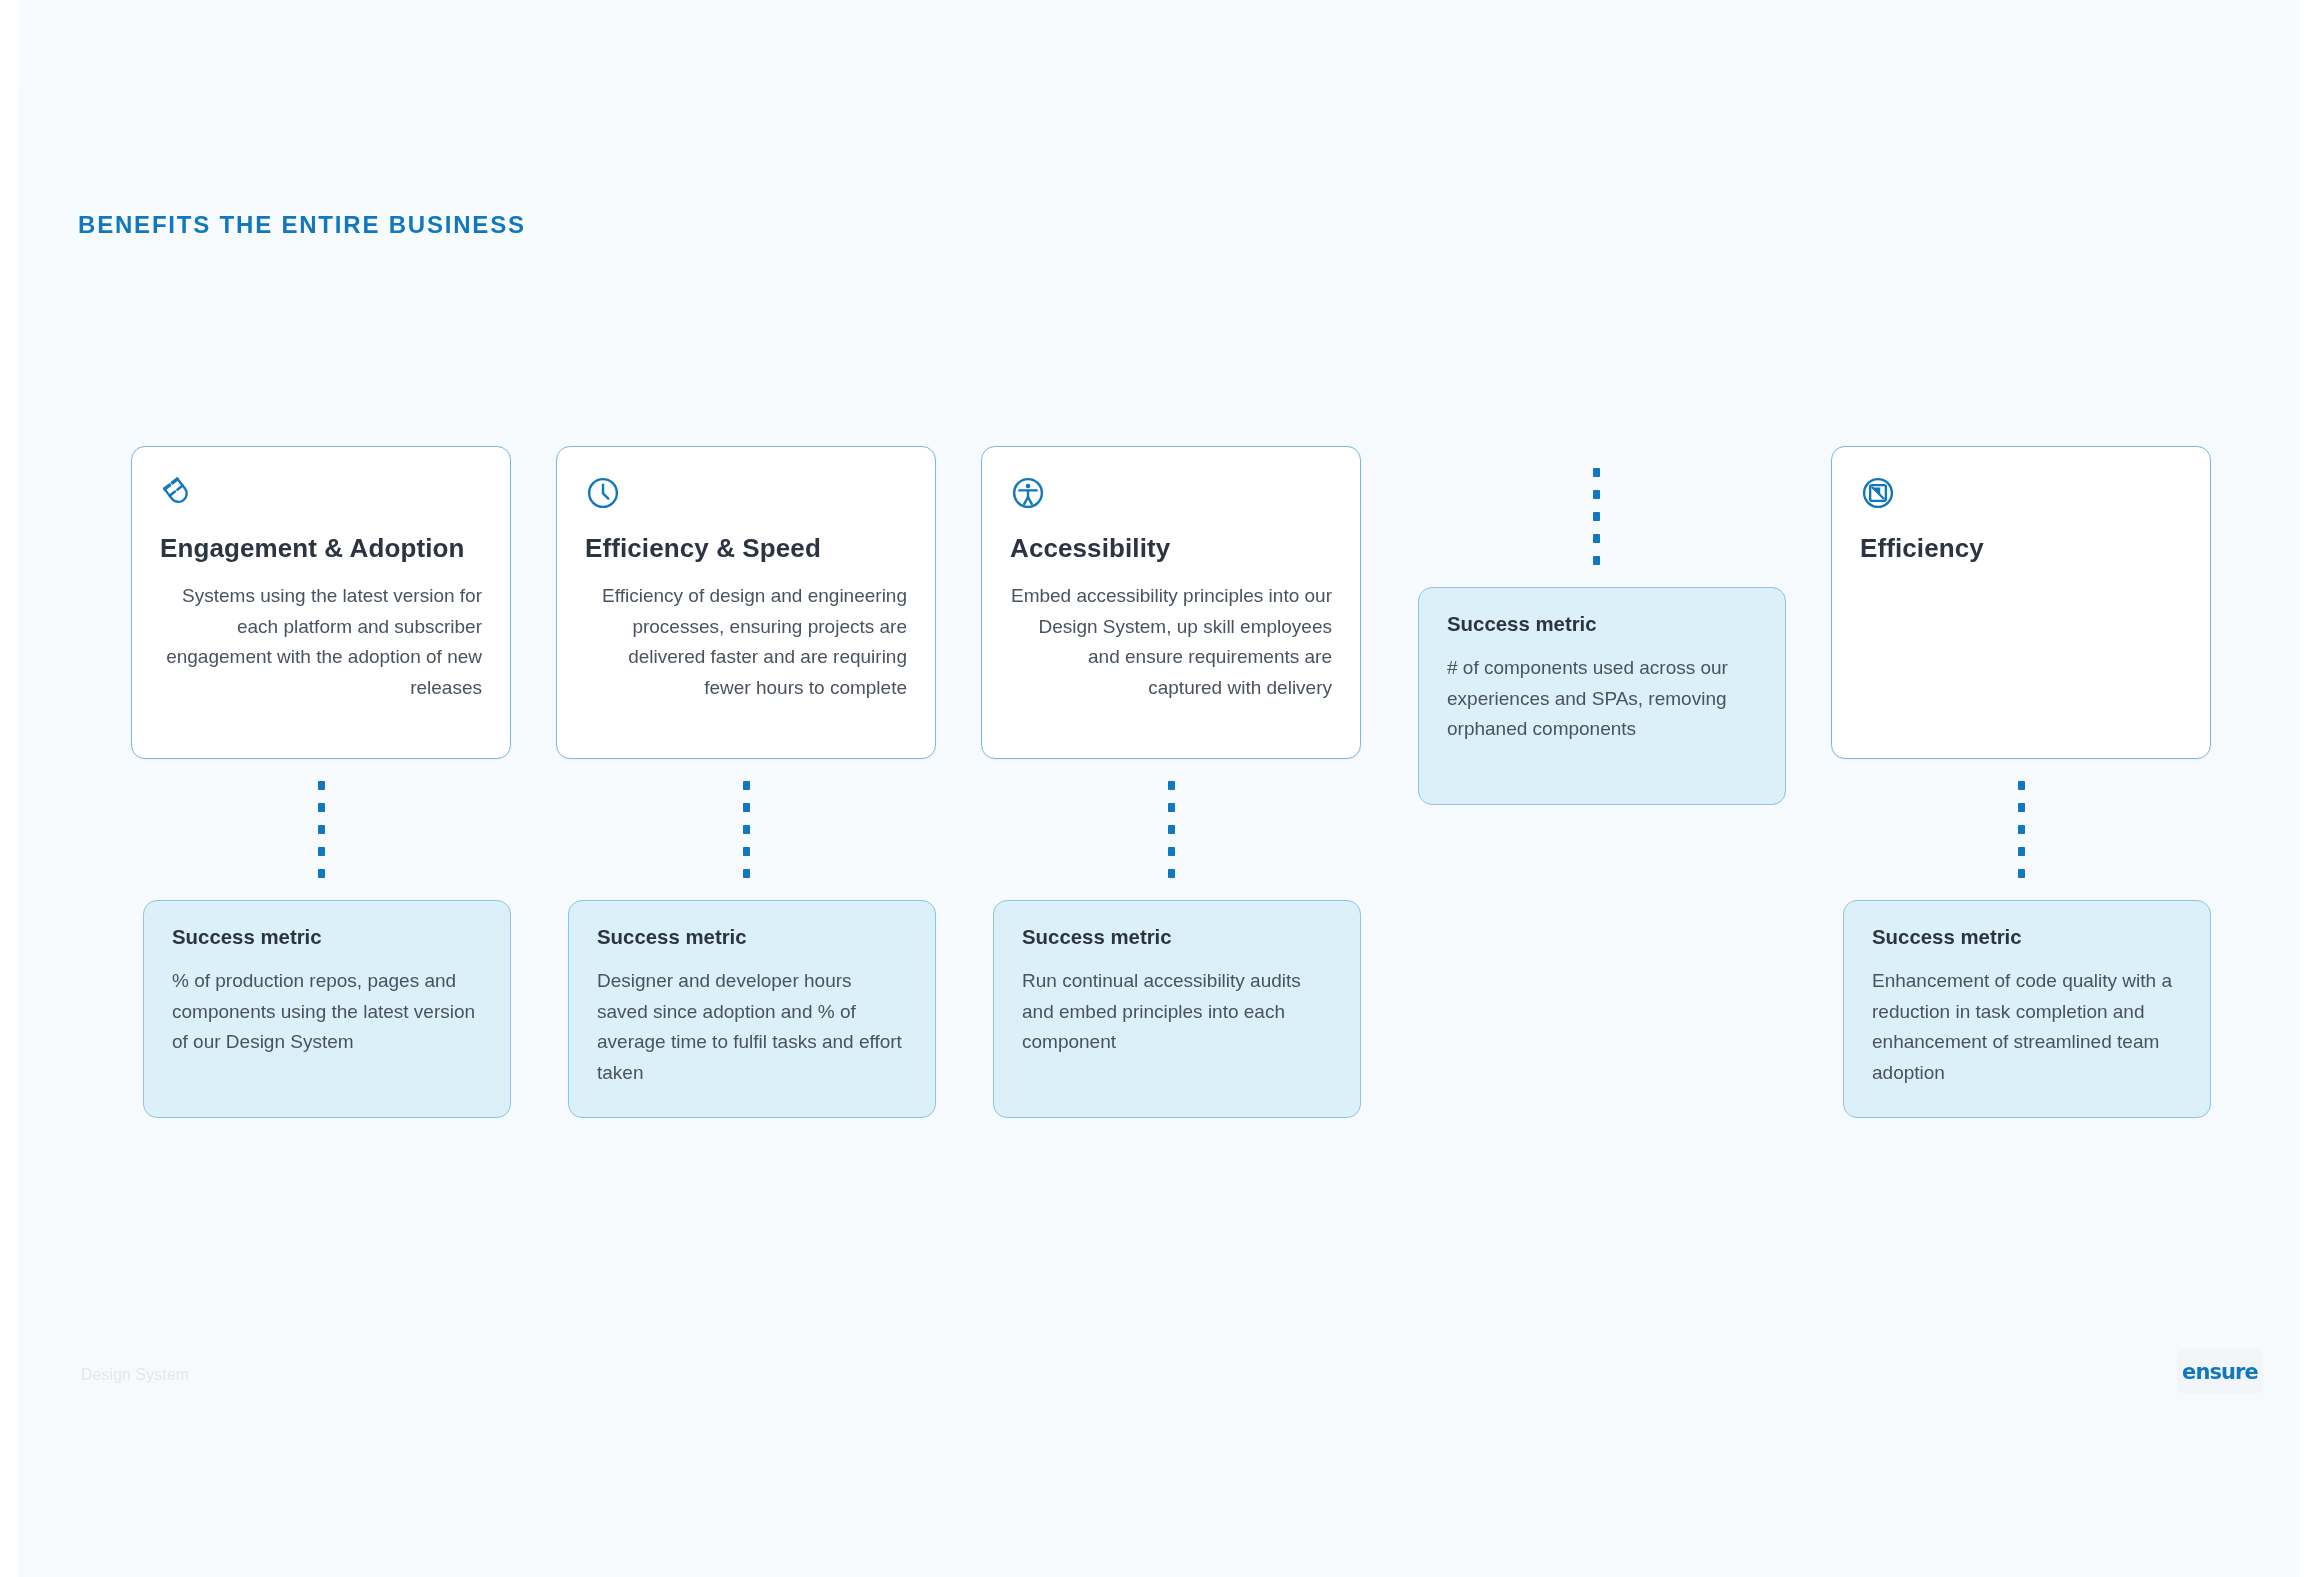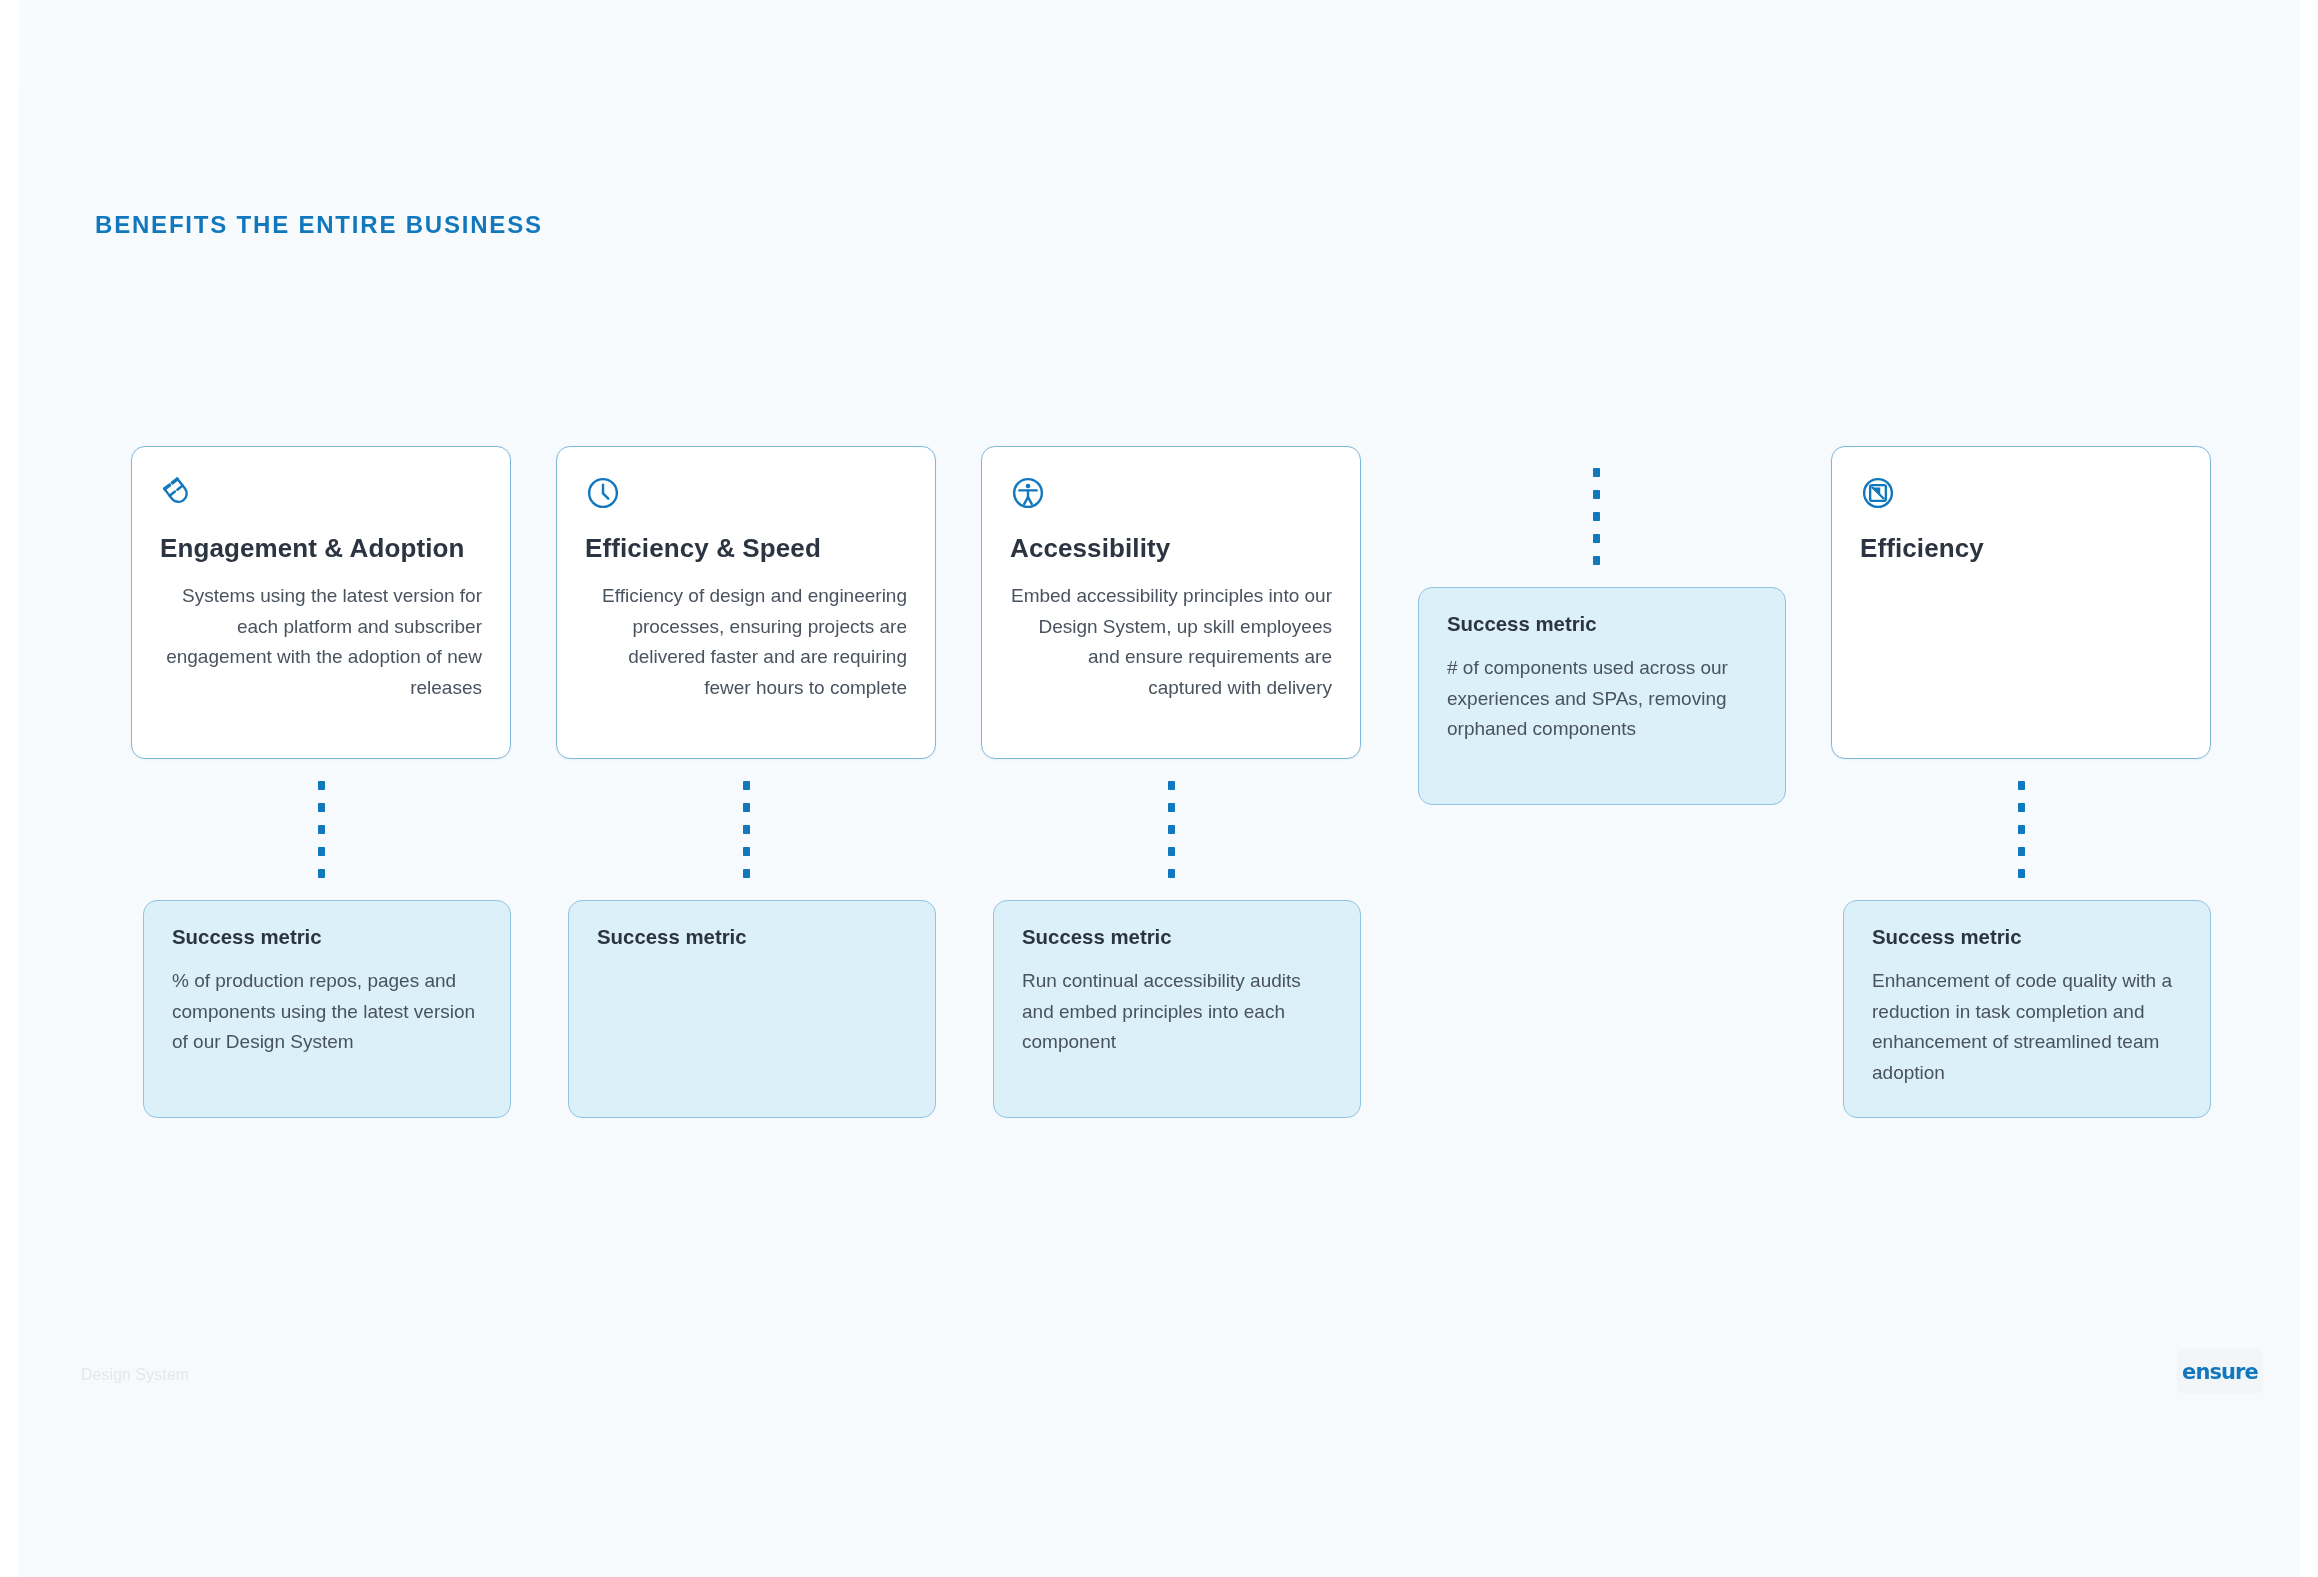--- a/index.html
+++ b/index.html
@@ -25,21 +25,21 @@
   }
   #canvas-inner {
     position: absolute;
     left: 0; top: 0; right: 0; bottom: 0;
     background: linear-gradient(180deg,#f7fbfd 0%,#f6fafd 100%);
   }
 
   
   #heading {
     position: absolute;
-    left: 95px; top: 211px;
+    left: 78px; top: 211px;
     font-size: 24px;
     font-weight: bold;
     letter-spacing: 1.8px;
     color: #1278bd;
     text-transform: uppercase;
     white-space: nowrap;
   }
 
   
   #columns {
@@ -205,20 +205,21 @@
       </div>
       <div class="connector">
         <span class="dot"></span>
         <span class="dot"></span>
         <span class="dot"></span>
         <span class="dot"></span>
         <span class="dot"></span>
       </div>
       <div class="metric-card">
         <div class="metric-title">Success metric</div>
+        <div class="metric-body">Designer and developer hours saved since adoption and % of average time to fulfil tasks and effort taken</div>
       </div>
     </div>
 
     <div class="column">
       <div class="benefit-card">
         <span class="card-icon">
           <svg viewBox="0 0 48 48" fill="none" stroke="currentColor" stroke-width="3.2" stroke-linecap="round" stroke-linejoin="round">
             <circle cx="24" cy="24" r="18.5"></circle>
             <circle cx="24" cy="14.6" r="3.1" fill="currentColor" stroke="none"></circle>
             <path d="M12.5 20.5 h23"></path>

